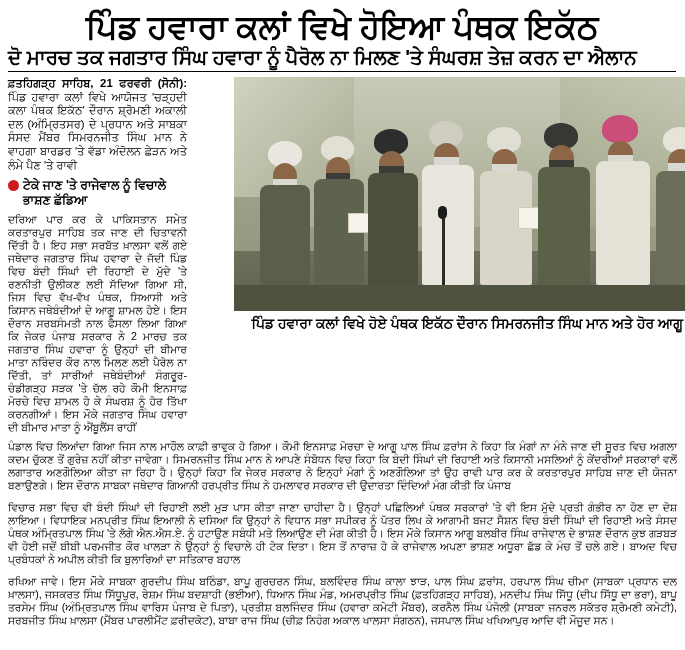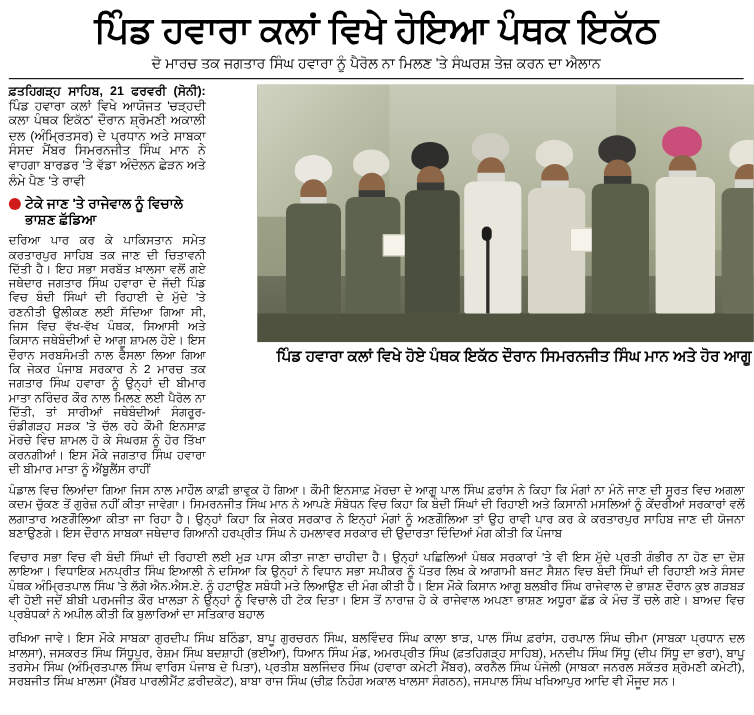--- a/index.html
+++ b/index.html
@@ -29,24 +29,24 @@
     font-size: 33px;
     line-height: 38px;
     letter-spacing: -0.2px;
     text-align: center;
     color: #000;
     margin: 2px 0 2px 0;
     white-space: nowrap;
   }
   .subheadline {
     font-family: "Liberation Sans", sans-serif;
-    font-weight: normal;
-    font-size: 13px;
+    font-weight: bold;
+    font-size: 20px;
     line-height: 19px;
-    text-align: center;
+    text-align: left;
     color: #000;
     margin: 1px 0 4px 0;
     white-space: nowrap;
   }
   .rule {
     border: none;
     border-top: 1px solid #000;
     margin: 2px 0 5px 0;
     height: 0;
   }

